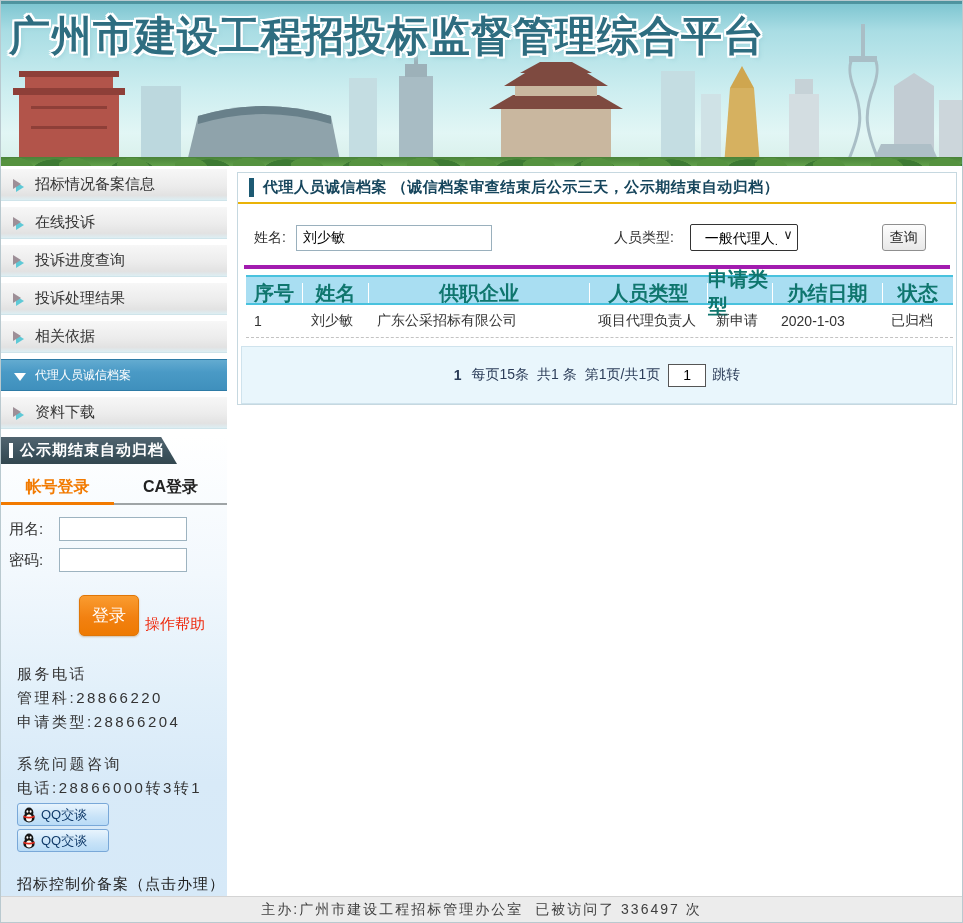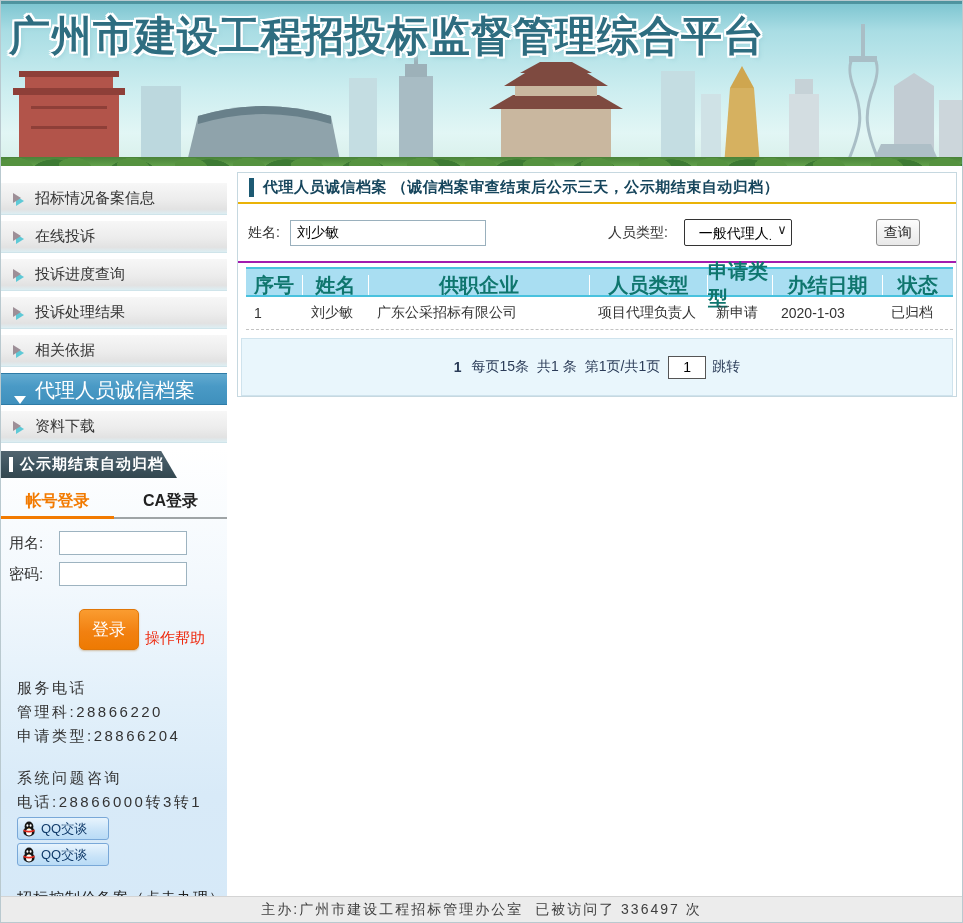--- a/index.html
+++ b/index.html
@@ -22,31 +22,31 @@
       linear-gradient(#4a8339,#61a04a) no-repeat;
     background-size:58px 24px, 77px 24px, 100% 9px;
     background-position:0 2px, 22px 4px, 0 100%; }
 
   
   .middle { display:flex; height:732px; }
   .sidebar { width:228px; display:flex; flex-direction:column; background:#fff; }
   .main-col { flex:1; padding:6px 5px 0 10px; background:#fff; }
 
   
-  .menu { padding-top:17px; }
+  .menu { padding-top:3px; }
   .menu-item { height:32px; margin-bottom:6px; display:flex; align-items:center; cursor:pointer;
     background:linear-gradient(180deg,#f7f7f7 0%,#ececec 55%,#e2e2e2 85%,#ddeef3 100%);
     border-bottom:1px solid #cfe4ea; font-size:15px; color:#333; }
   .menu-item .tri { position:relative; width:14px; height:12px; margin:0 8px 0 12px; flex:none; }
   .menu-item .tri::before { content:""; position:absolute; left:3px; top:3px;
     border-left:8px solid #5ec9d6; border-top:5px solid rgba(0,0,0,0); border-bottom:5px solid rgba(0,0,0,0); }
   .menu-item .tri::after { content:""; position:absolute; left:0; top:0;
     border-left:8px solid #9d8f97; border-top:5px solid rgba(0,0,0,0); border-bottom:5px solid rgba(0,0,0,0); }
   .menu-item.selected { background:linear-gradient(180deg,#63abd0 0%,#4a9ac6 40%,#3f90bd 100%);
-    border-top:1px solid #2e7ba6; border-bottom:1px solid #2e7ba6; color:#fff; font-size:20px;align-items:flex-end; }
+    border-top:1px solid #2e7ba6; border-bottom:1px solid #2e7ba6; color:#fff; font-size:12px; }
   .menu-item.selected .tri::before { display:none; }
   .menu-item.selected .tri::after { left:1px; top:4px; border-left:6px solid rgba(0,0,0,0);
     border-right:6px solid rgba(0,0,0,0); border-top:8px solid #fff; border-bottom:none; }
   .menu-item.underline .label { text-decoration:underline; }
 
   
   .login-wrap { background:linear-gradient(180deg,#ffffff 0%,#f2f8fd 30%,#e2f0fa 55%,#d8eaf8 75%,#d6e9f8 100%); flex:1; display:flex; flex-direction:column; }
   .login-header { width:176px; height:27px; margin-top:2px; display:flex; align-items:center;
     background:linear-gradient(180deg,#51646f 0%,#3c525d 60%,#33474f 100%);
     clip-path:polygon(0 0,91% 0,100% 100%,0 100%); color:#fff; font-size:15px; font-weight:bold; letter-spacing:1px; }
@@ -72,21 +72,21 @@
     background:linear-gradient(180deg,#e8f4fd 0%,#c8e3f8 60%,#b9dbf6 100%);
     border:1px solid #79a8d8; border-radius:3px; font-size:13px; color:#123c6b; letter-spacing:0; }
   .qq-btn svg { margin:0 5px 0 4px; }
   .filing-note { margin-top:20px; font-size:15px; color:#222; letter-spacing:1px; cursor:pointer; }
 
   
   .panel { width:720px; border:1px solid #c6d8e0; background:#fff; }
   .panel-title { height:31px; display:flex; align-items:center; border-bottom:2px solid #eab308; }
   .panel-title .vbar { width:5px; height:19px; background:#1d5a73; margin:0 9px 0 11px; }
   .panel-title .txt { font-size:15px; font-weight:bold; color:#16455c; letter-spacing:.5px; }
-  .search-row { height:59px; display:flex; align-items:center; border-bottom:2px solid #a21caf; margin:0; padding-left:10px; }
+  .search-row { height:59px; display:flex; align-items:center; border-bottom:4px solid #a21caf; margin:6px; padding-left:10px; }
   .search-row .lbl { font-size:14px; color:#333; }
   .search-input { width:196px; height:26px; border:1px solid #9ab0bd; padding:0 6px; font-size:14px; margin-left:10px; }
   .type-lbl { margin-left:122px; }
   .select-wrap { position:relative; display:inline-block; margin-left:16px; }
   .select-wrap select { appearance:none; -webkit-appearance:none; width:108px; height:27px; border:1px solid #333;
     background:#fff; font-size:14px; padding:0 20px 0 14px; font-family:inherit; border-radius:2px; }
   .select-wrap .sel-arrow { position:absolute; right:5px; top:3px; font-size:13px; color:#222; pointer-events:none; }
   .query-btn { margin-left:84px; width:44px; height:27px; border:1px solid #8f8f8f; border-radius:3px;
     background:linear-gradient(180deg,#fdfdfd,#e8e8e8); font-size:14px; color:#222; cursor:pointer; font-family:inherit; }
 

